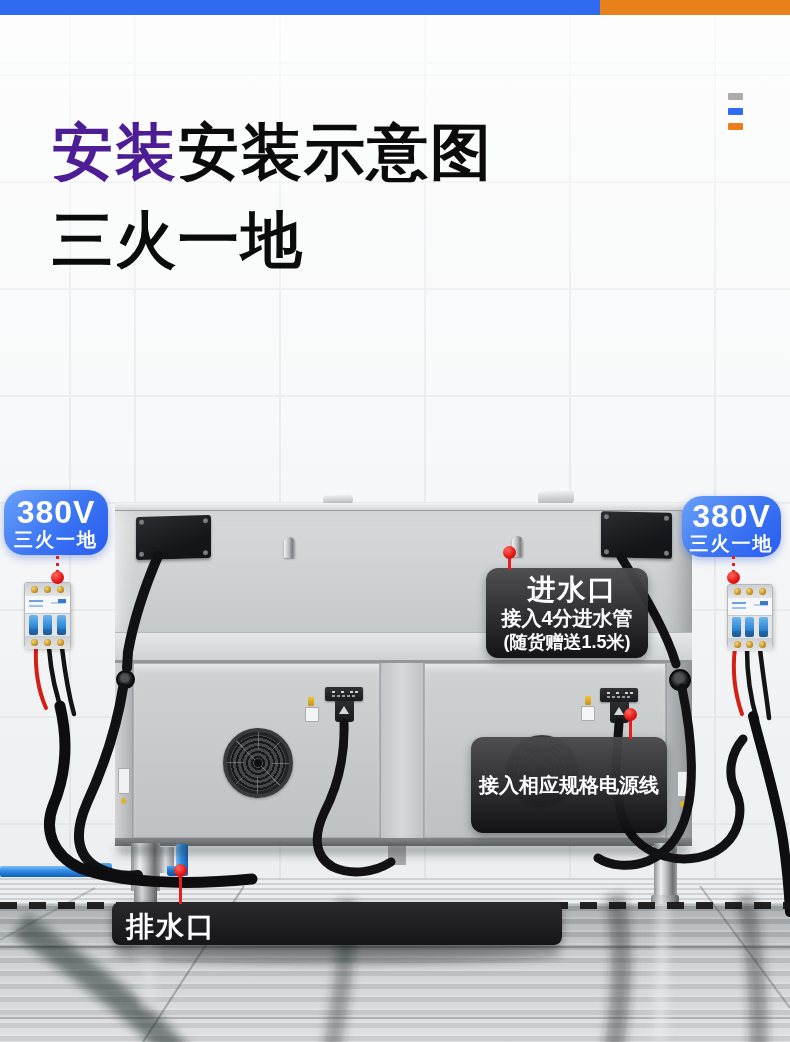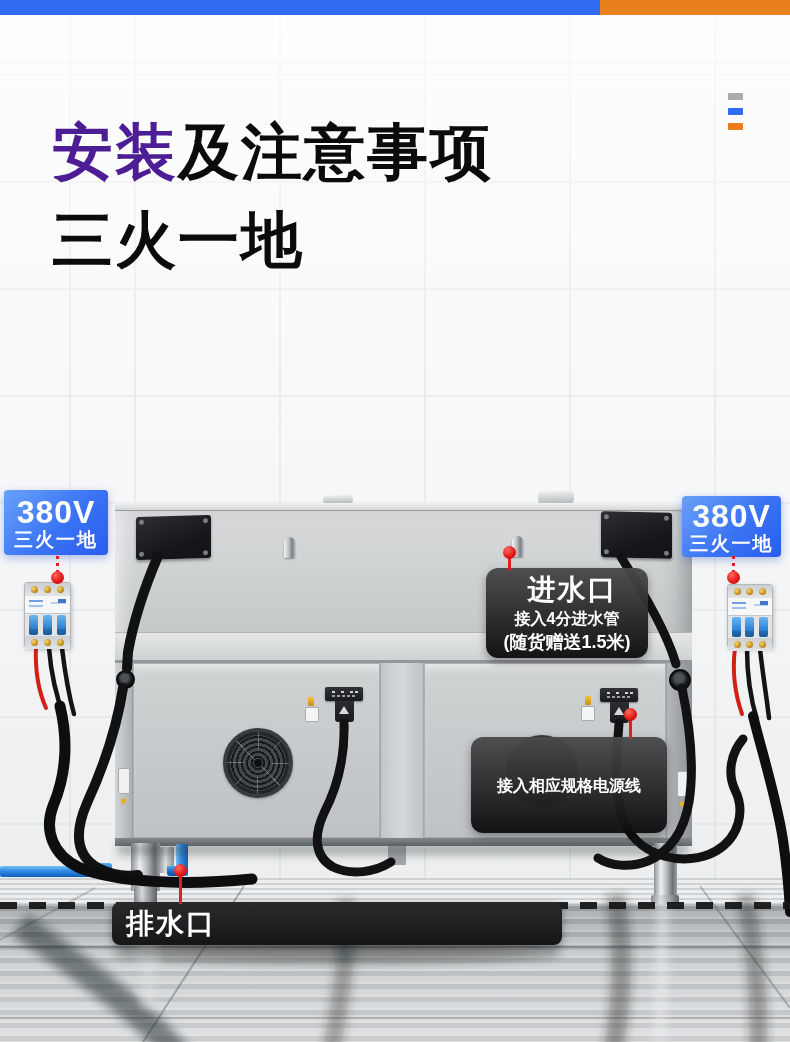--- a/index.html
+++ b/index.html
@@ -123,36 +123,36 @@
   .bk-mid::before{content:'';position:absolute;left:4px;top:4px;width:14px;height:2px;background:#6f9fe0;
     box-shadow:0 5px 0 #9fc0ea,22px 2px 0 #b9cfee;}
   .bk-mid::after{content:'';position:absolute;right:4px;top:3px;width:8px;height:4px;background:#3d77c9;}
   .bk-switch{height:23px;background:#e2e4e6;display:flex;justify-content:space-around;
     align-items:center;padding:0 2px;border-top:1px solid #c5c8ca;}
   .bk-handle{width:9px;height:20px;border-radius:2px;
     background:linear-gradient(180deg,#6cb6ee,#2f86d6 60%,#1f6cb8);
     box-shadow:inset 0 -6px 0 rgba(0,0,0,.16);}
 
   
-  .badge{z-index:45;border-radius:4px;color:#fff;text-align:center;
+  .badge{z-index:45;border-radius:20px;color:#fff;text-align:center;
     background:linear-gradient(135deg,#69a1f9 0%,#3a74f3 55%,#2a5cf0 100%);
     box-shadow:0 3px 8px rgba(35,80,200,.35);display:flex;flex-direction:column;justify-content:center;}
   .badge .v{font-size:32px;font-weight:700;line-height:34px;letter-spacing:1px;}
   .badge .w{font-size:19px;font-weight:600;line-height:22px;letter-spacing:2px;}
 
   .tip{z-index:40;border-radius:12px;color:#fff;text-align:center;
     background:linear-gradient(180deg,rgba(74,74,77,.96),rgba(13,13,15,.97));
     box-shadow:0 4px 10px rgba(0,0,0,.35);display:flex;flex-direction:column;justify-content:center;}
   .tip .t{font-size:28px;font-weight:800;line-height:33px;letter-spacing:2px;margin-left:11px;}
-  .tip .l1{font-size:16px;font-weight:700;line-height:25px;}
+  .tip .l1{font-size:20px;font-weight:700;line-height:25px;}
   .tip .l2{font-size:18px;font-weight:600;line-height:23px;}
 
-  .banner{z-index:40;border-radius:8px;color:#fff;display:flex;align-items:center;
+  .banner{z-index:40;border-radius:8px;color:#fff;display:flex;
     background:linear-gradient(180deg,#2a2a2c,#161618);box-shadow:0 3px 8px rgba(0,0,0,.4);
-    padding:12px 14px;gap:10px;white-space:nowrap;}
+    padding:6px 14px;gap:10px;white-space:nowrap;}
   .banner .t{font-size:28px;font-weight:800;letter-spacing:2px;}
   .banner .d{font-size:18px;font-weight:600;}
 
   .rdot{z-index:50;width:13px;height:13px;border-radius:50%;
     background:radial-gradient(circle at 35% 30%,#ff6a5e 0%,#e01414 60%,#b50d0d 100%);}
   .rline{z-index:49;width:3px;background:#e02020;}
   .rline-dotted{z-index:49;width:0;border-left:3px dotted #e02020;}
 
   
   .title{left:52px;top:108px;z-index:6;font-weight:900;font-size:61px;line-height:88px;
@@ -176,21 +176,21 @@
   <div class="abs grate"></div>
   <div class="abs floor"></div>
 
   <div class="abs menu-icon">
     <span style="background:#ababab"></span>
     <span style="background:#2f6bf5"></span>
     <span style="background:#ed7c1a"></span>
   </div>
 
   <div class="abs title">
-    <div><span class="hl">安装</span><span>及注意事项</span></div>
+    <div><span class="hl">安装</span><span>安装示意图</span></div>
     <div>三火一地</div>
   </div>
 
   <div class="abs m-top-rim"></div>
   <div class="abs m-upper"></div>
   <div class="abs m-ledge"></div>
   <div class="abs m-lower">
     <div class="m-col-l"></div>
     <div class="m-panel-l"></div>
     <div class="m-strip"></div>

